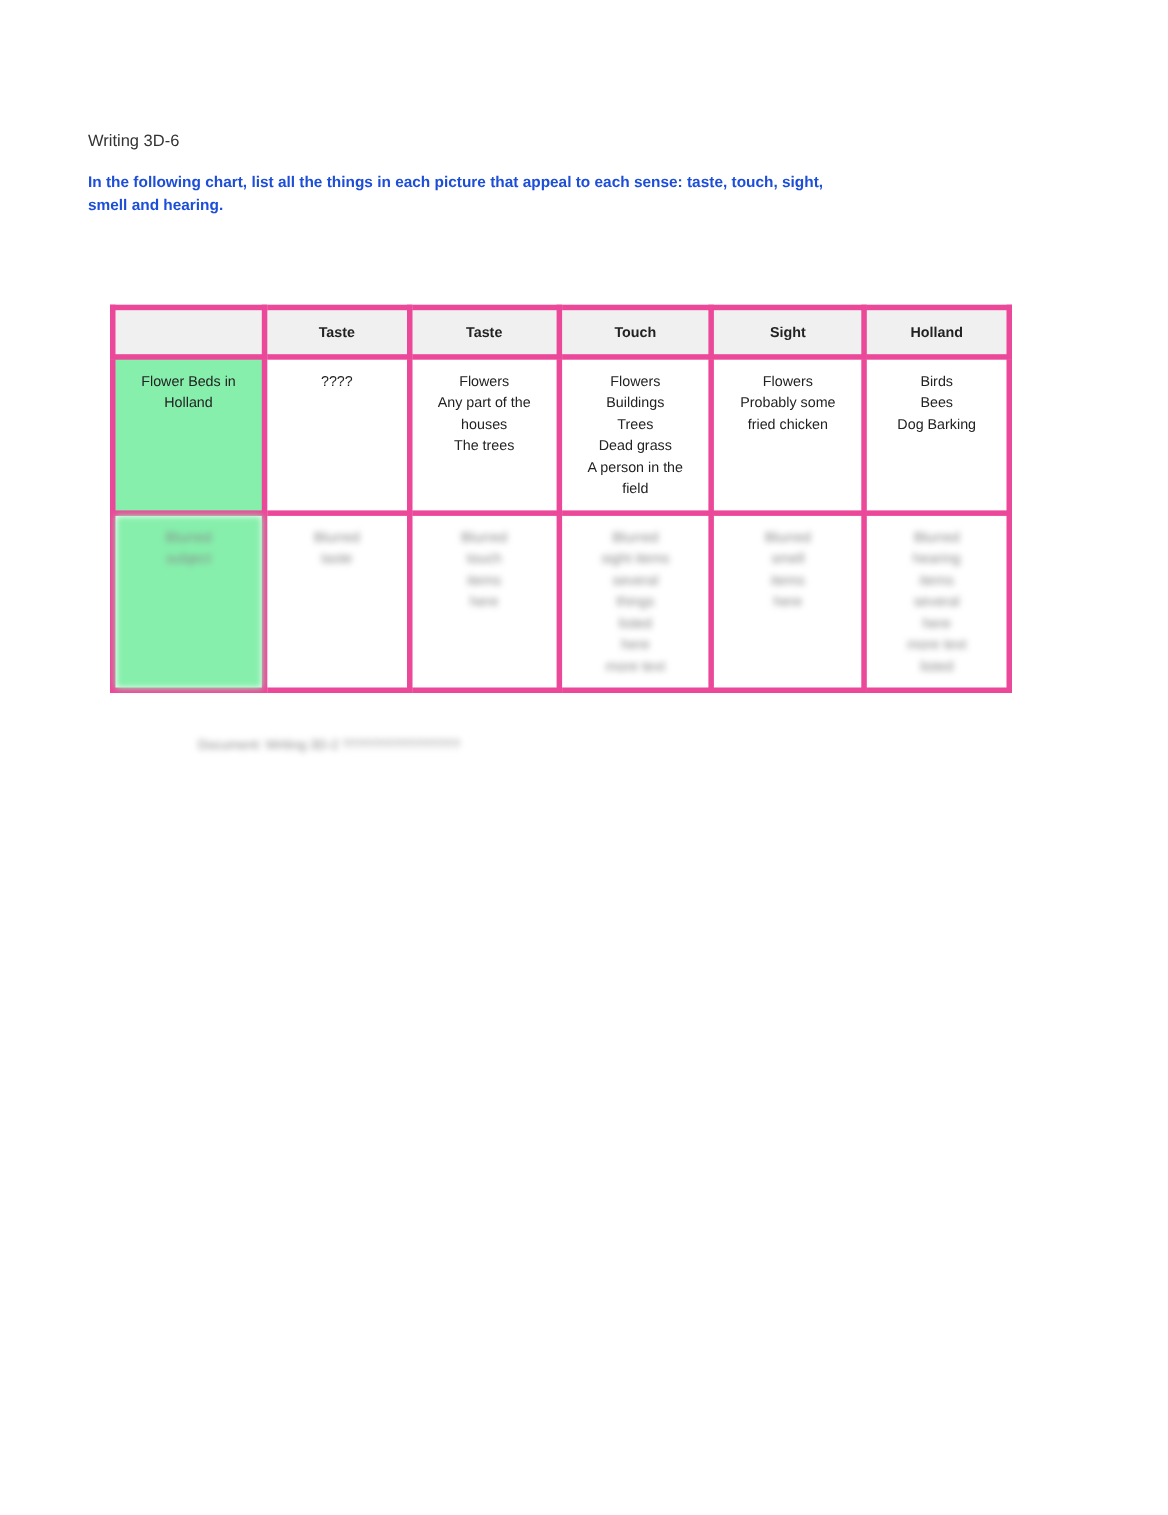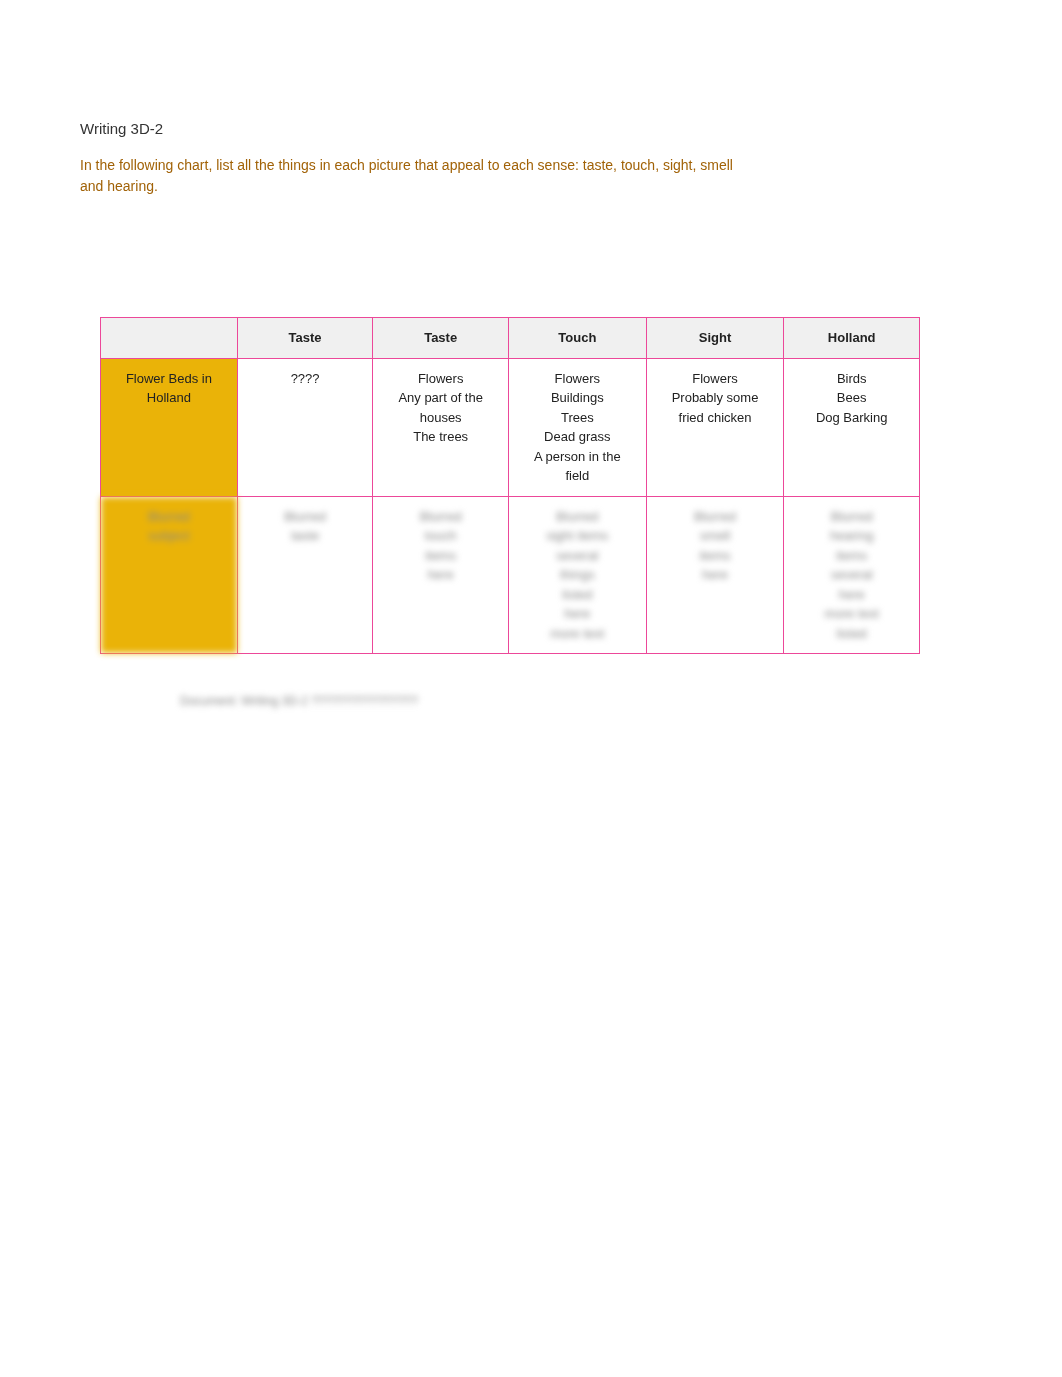--- a/index.html
+++ b/index.html
@@ -15,59 +15,60 @@
     }
 
     .page-title {
       font-size: 15px;
       color: #333;
       margin-bottom: 18px;
       margin-top: 60px;
     }
 
     .instructions {
-      color: #a16207;
+      color: #1d4ed8;
       font-size: 14px;
       line-height: 1.5;
-      margin-bottom: 120px;
+      margin-bottom: 80px;
       max-width: 680px;
+      font-weight: bold;
     }
 
     .table-wrapper {
       margin-top: 10px;
       margin-bottom: 40px;
     }
 
     table {
       border-collapse: collapse;
       width: 820px;
       margin-left: 20px;
     }
 
     th, td {
-      border: 1px solid #ec4899;
+      border: 5px solid #ec4899;
       padding: 10px 12px;
       text-align: center;
       vertical-align: top;
       font-size: 13px;
       line-height: 1.5;
       min-width: 110px;
       min-height: 60px;
     }
 
     th {
       background: #f0f0f0;
       font-weight: bold;
       font-size: 13px;
     }
 
     .row-header {
       font-weight: normal;
       font-size: 13px;
-      background: #eab308;
+      background: #86efac;
       text-align: center;
     }
 
     .blurred {
       filter: blur(3px);
       color: #888;
       user-select: none;
     }
 
     .footer-blurred {
@@ -79,21 +80,21 @@
     }
 
     .empty-row td {
       min-height: 120px;
       height: 120px;
     }
   </style>
 </head>
 <body>
 
-<p class="page-title">Writing 3D-2</p>
+<p class="page-title">Writing 3D-6</p>
 <p class="instructions">In the following chart, list all the things in each picture that appeal to each sense: taste, touch, sight, smell and hearing.</p>
 
 <div class="table-wrapper">
   <table>
     <thead>
       <tr>
         <th></th>
         <th>Taste</th>
         <th>Taste</th>
         <th>Touch</th>

